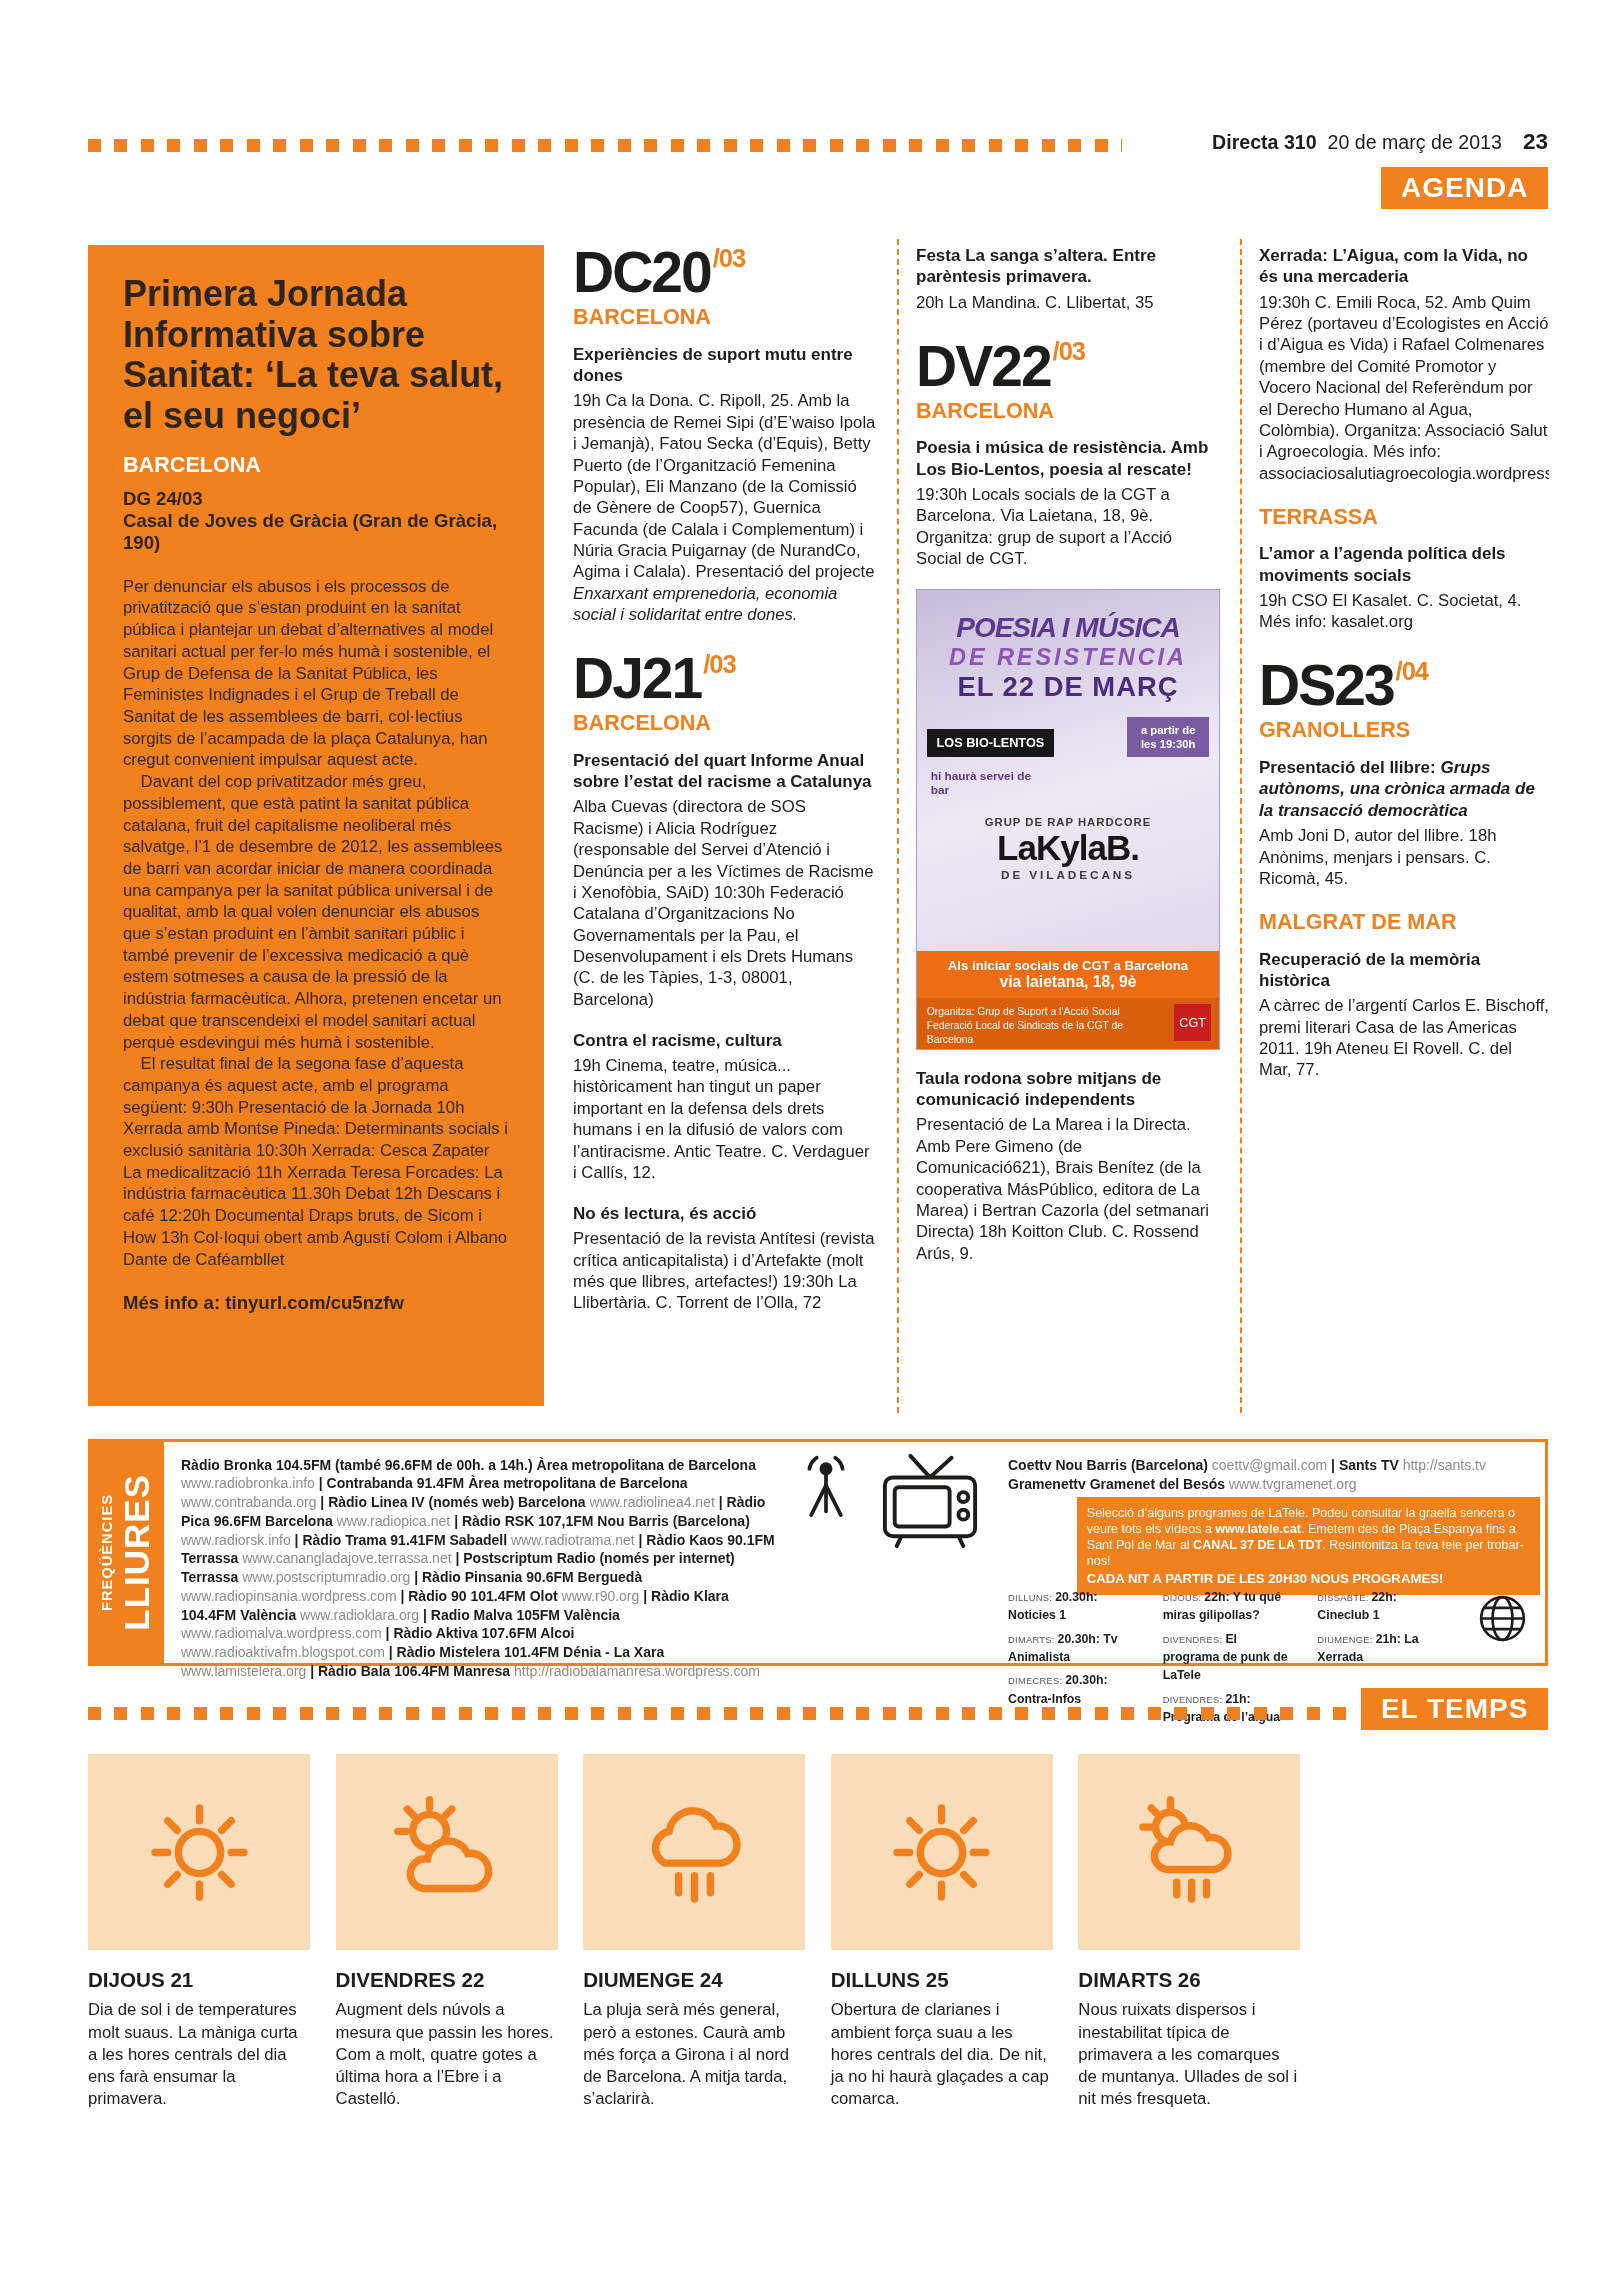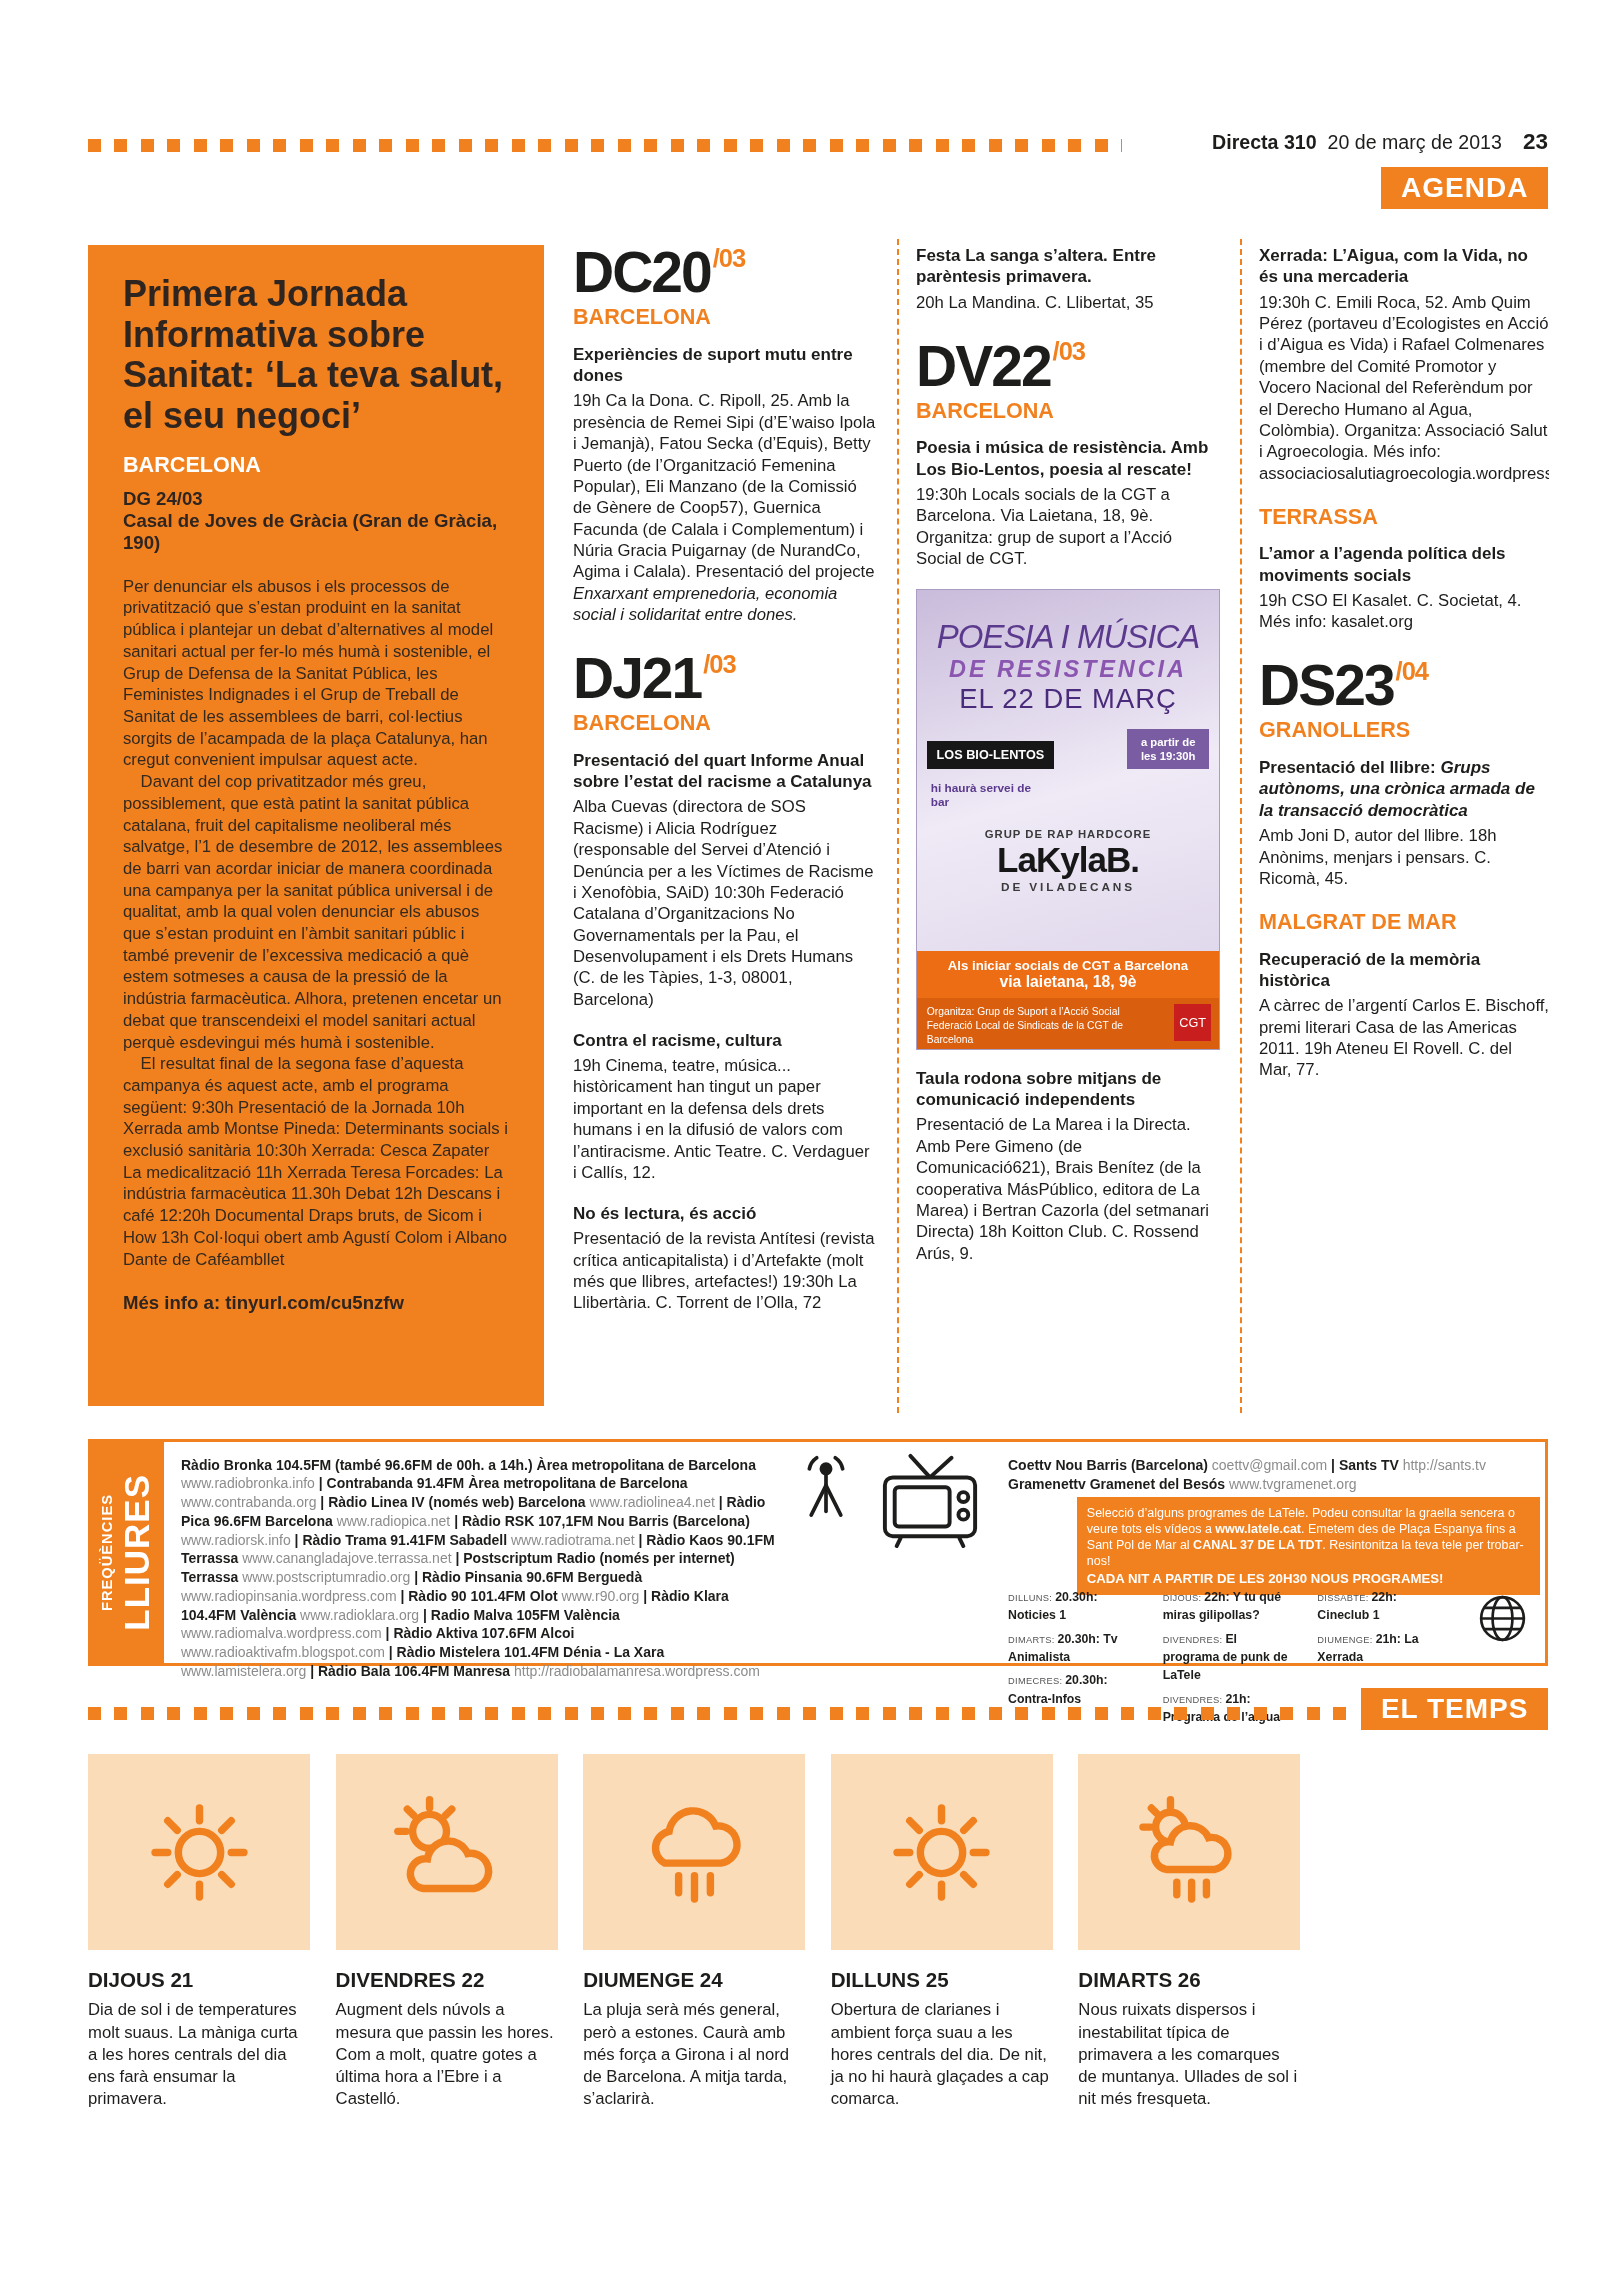--- a/index.html
+++ b/index.html
@@ -41,23 +41,23 @@
   .city-label{color:#F1801F;font-weight:700;font-size:21.6px;margin:4.9px 0 13.7px}
   .city-label.solo{margin-top:7.8px}
   .mt{margin-top:25.5px}
   .event{margin-bottom:19.6px}
   .event h3{font-size:17px;font-weight:700;line-height:1.26;margin-bottom:3.9px}
   .event p{font-size:16.7px;line-height:1.28}
   .event i{font-style:italic}
 
   
   .poster{position:relative;width:304px;height:461px;margin:5.9px 0 17.6px;background:linear-gradient(165deg,#c9bbdb 0%,#efeaf6 45%,#d9cfe7 100%);border:1px solid #ab9cc2;overflow:hidden;text-align:center}
-  .poster .t1{margin-top:28px;font-size:33px;font-weight:400;font-style:italic;color:#5b3a8e;letter-spacing:-1px}
+  .poster .t1{margin-top:22px;font-size:28px;font-weight:700;font-style:italic;color:#5b3a8e;letter-spacing:-1px}
   .poster .t2{font-size:23.5px;font-weight:700;font-style:italic;color:#8a56b0;letter-spacing:2.9px}
-  .poster .t3{font-size:27.4px;font-weight:400;color:#4a2a7a;letter-spacing:1px}
+  .poster .t3{font-size:27.4px;font-weight:700;color:#4a2a7a;letter-spacing:1px}
   .poster .row{display:flex;justify-content:space-between;align-items:flex-end;margin:13.7px 9.8px 3.9px}
   .poster .band{background:#171717;color:#fff;font-weight:700;font-size:12.7px;padding:6.9px 9.8px}
   .poster .time{background:#7a5ca3;color:#fff;font-size:11.3px;font-weight:700;width:82px;padding:5.9px 5.9px;line-height:1.25}
   .poster .bar{margin:11.8px 0 0 13.7px;text-align:left;font-size:11.8px;font-weight:700;color:#5b3a8e;width:108px;line-height:1.25}
   .poster .raplabel{margin-top:17.6px;font-size:11.3px;font-weight:700;color:#3a3a3a;letter-spacing:1px}
   .poster .rapname{font-size:35px;font-weight:700;color:#171717;letter-spacing:-1px}
   .poster .rapcity{font-size:11.8px;font-weight:700;color:#3a3a3a;letter-spacing:2.9px}
   .poster .venue{position:absolute;left:0;right:0;bottom:51px;background:#ed6d15;color:#fff;padding:6.9px 5.9px}
   .poster .venue .v1{font-size:13.2px;font-weight:700}
   .poster .venue .v2{font-size:15.7px;font-weight:700}

